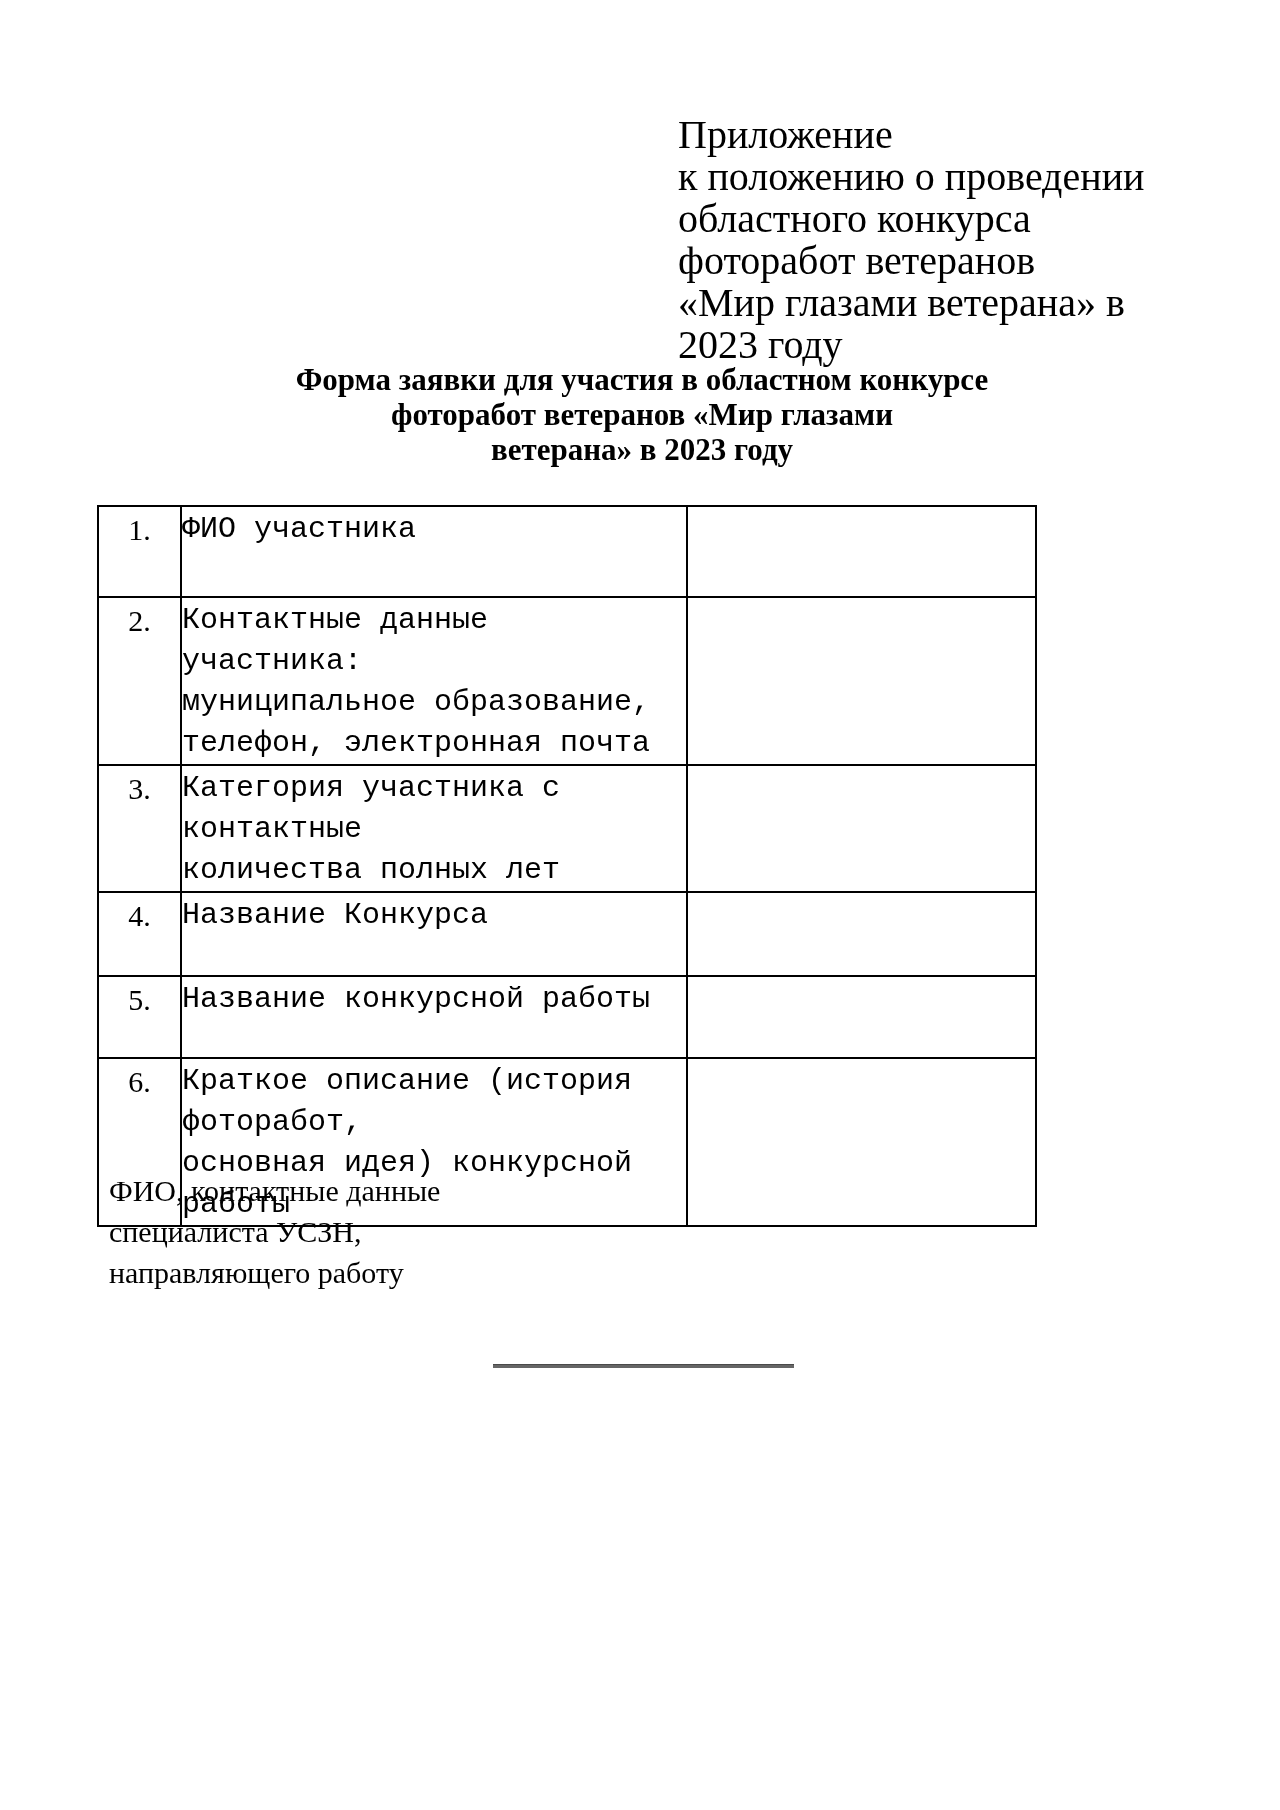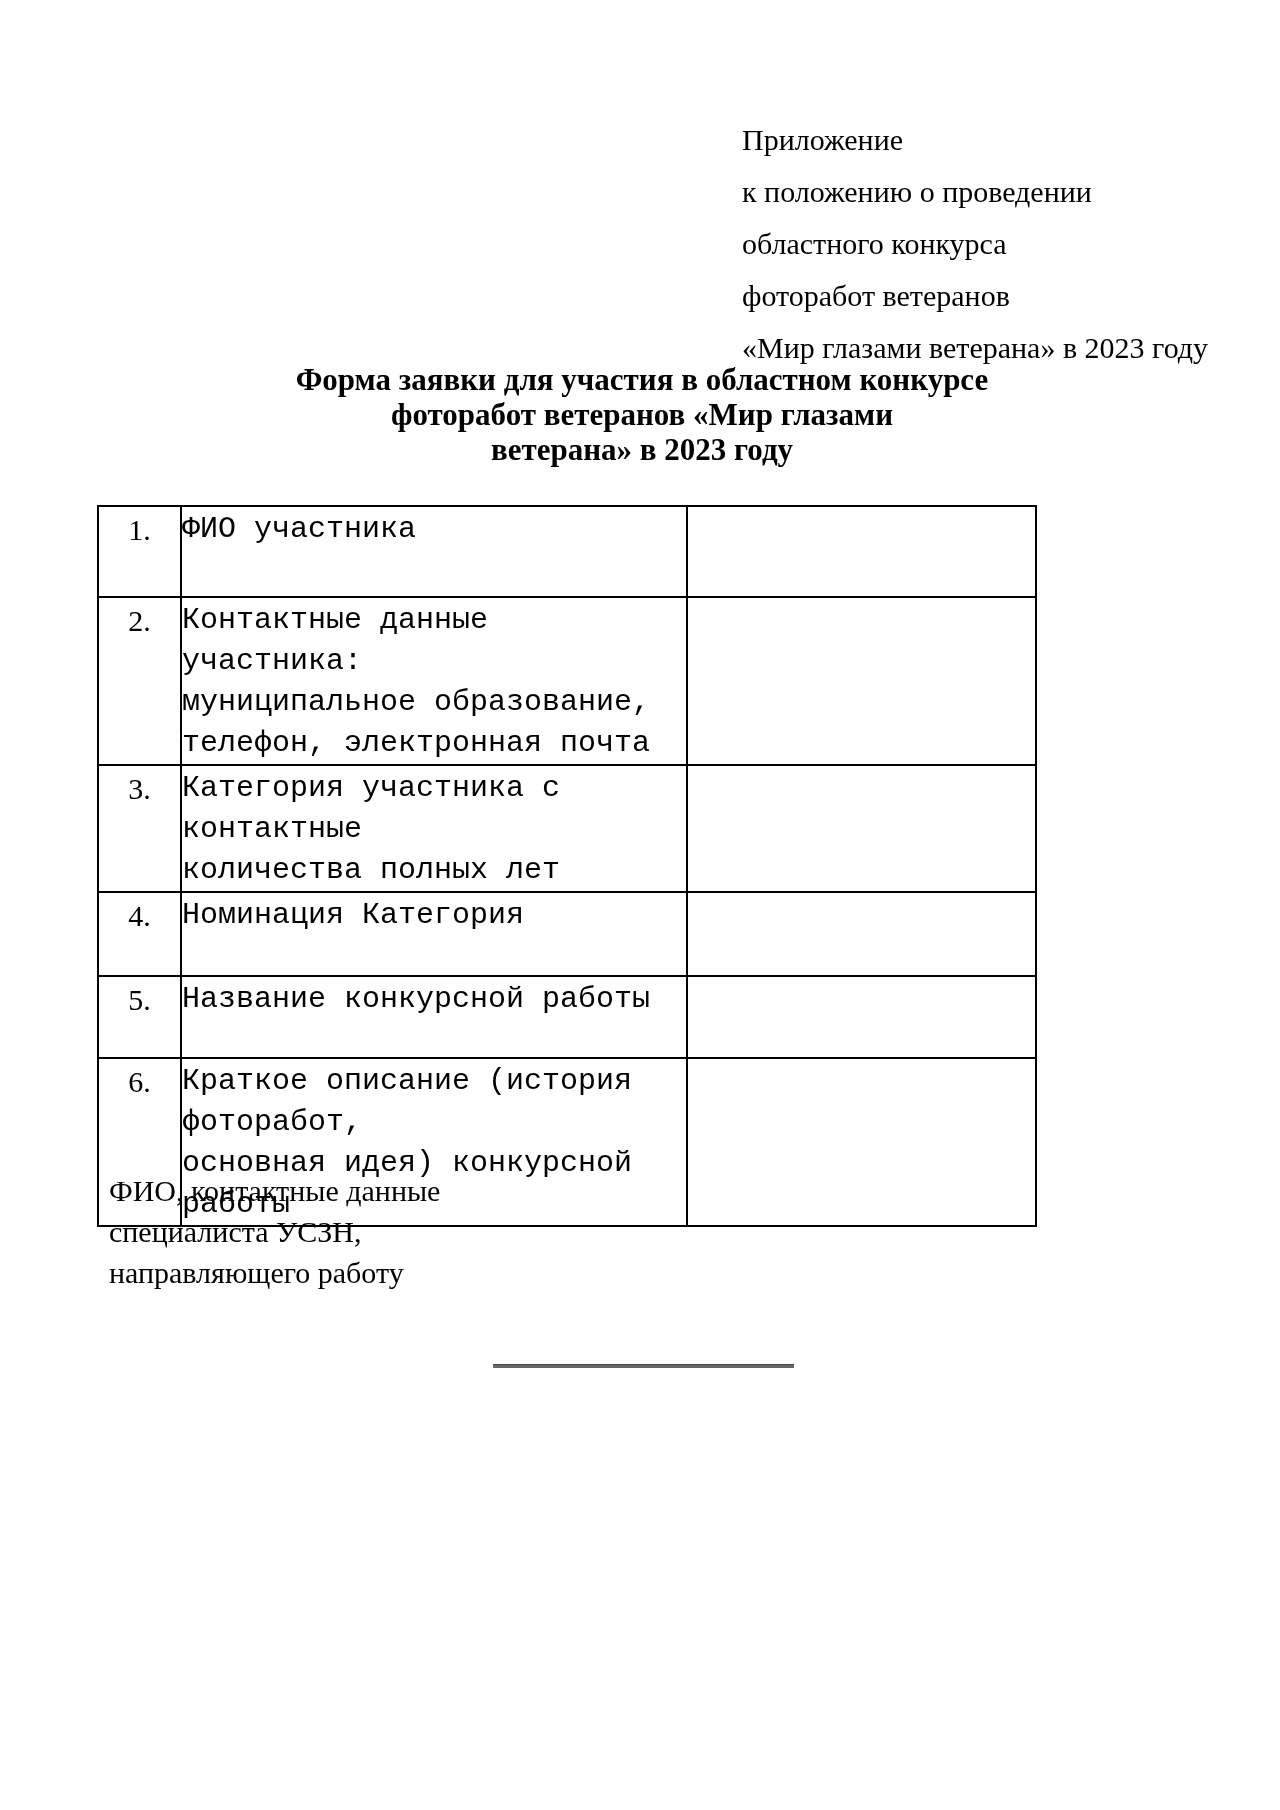--- a/index.html
+++ b/index.html
@@ -11,25 +11,25 @@
     width: 1280px;
     height: 1810px;
     position: relative;
     font-family: "Liberation Serif", "DejaVu Serif", serif;
     color: #000000;
     overflow: hidden;
   }
 
   .appendix-note {
     position: absolute;
-    left: 742px;
+    left: 678px;
     top: 114px;
     width: 480px;
-    font-size: 30px;
-    line-height: 52px;
+    font-size: 40px;
+    line-height: 42px;
     white-space: pre-line;
     text-align: left;
   }
 
   .form-title {
     position: absolute;
     left: 2px;
     top: 362px;
     width: 1280px;
     font-size: 31px;
@@ -122,21 +122,21 @@
         <td class="cell-value"></td>
       </tr>
       <tr style="height: 88px;">
         <td class="cell-num">3.</td>
         <td class="cell-label">Категория участника с контактные
 количества полных лет</td>
         <td class="cell-value"></td>
       </tr>
       <tr style="height: 84px;">
         <td class="cell-num">4.</td>
-        <td class="cell-label">Номинация Категория</td>
+        <td class="cell-label">Название Конкурса</td>
         <td class="cell-value"></td>
       </tr>
       <tr style="height: 82px;">
         <td class="cell-num">5.</td>
         <td class="cell-label">Название конкурсной работы</td>
         <td class="cell-value"></td>
       </tr>
       <tr style="height: 168px;">
         <td class="cell-num">6.</td>
         <td class="cell-label">Краткое описание (история фоторабот,

